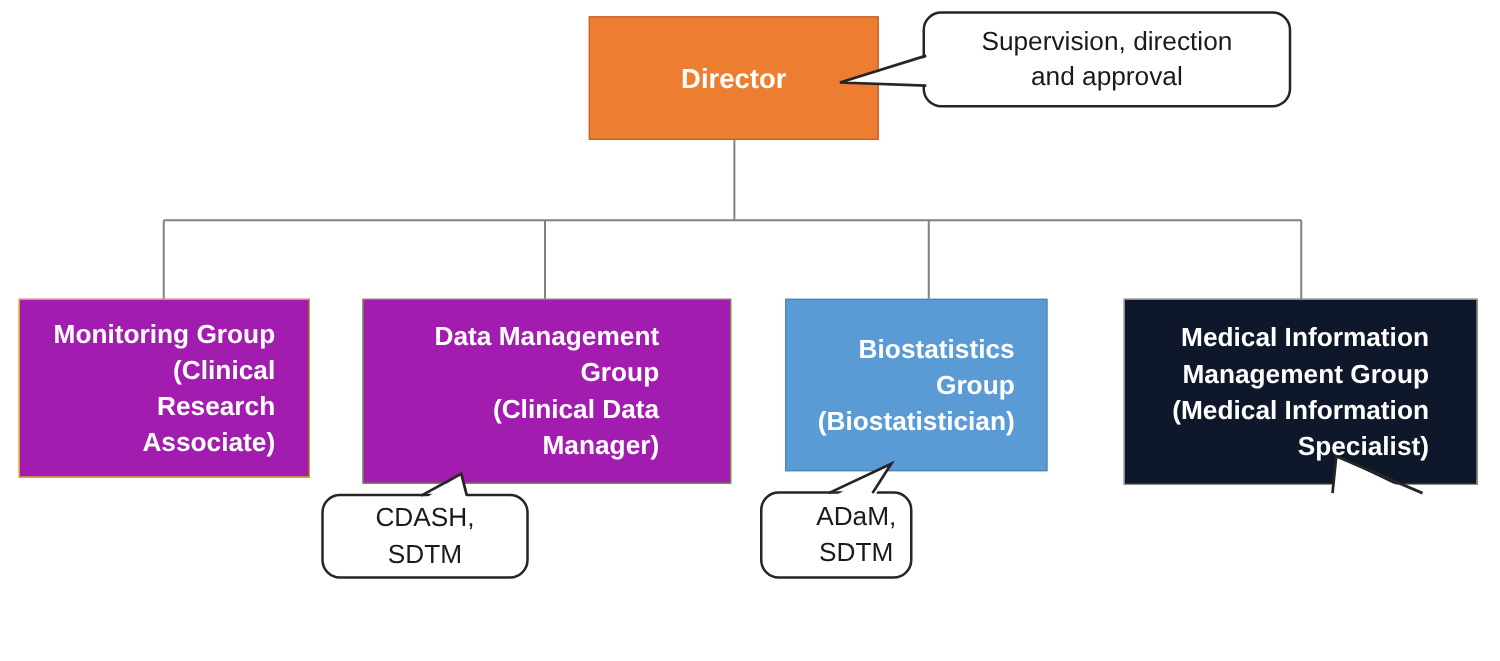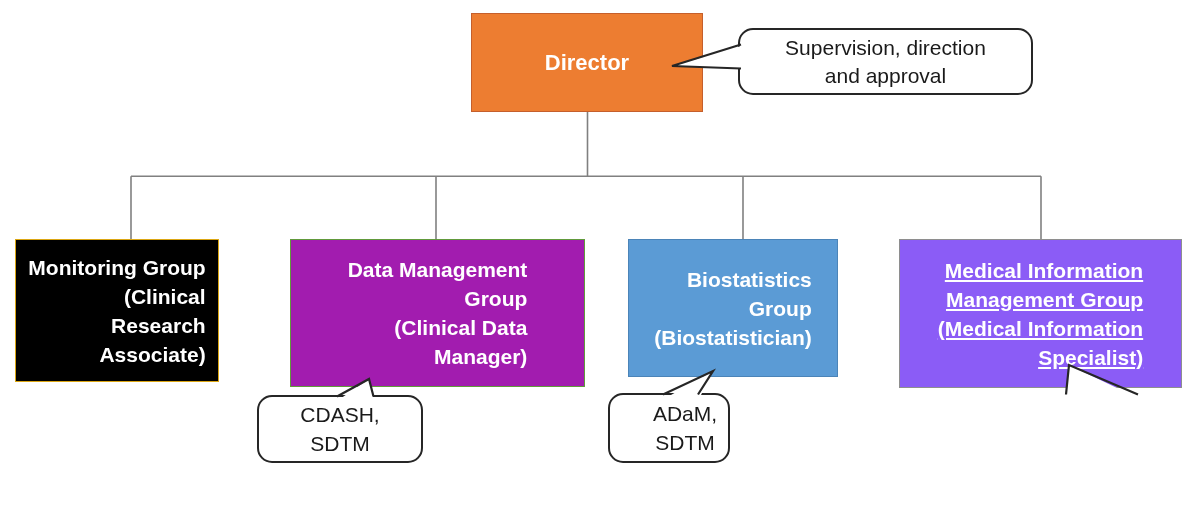--- a/index.html
+++ b/index.html
@@ -36,52 +36,52 @@
     font-size: 21px;
     line-height: 29px;
     z-index: 1;
   }
   .node-director {
     left: 471px; top: 13px; width: 232px; height: 99px;
     background: #ED7D31; border: 1.5px solid #C55F2C;
     font-size: 22px;
   }
   .node-monitoring {
-    left: 15px; top: 239px; width: 204px; height: 143px;
-    background: #000000; border: 1.5px solid #DBA613;
+    left: 15px; top: 239px; width: 233px; height: 143px;
+    background: #a21caf; border: 1.5px solid #DBA613;
   }
   .node-datamgmt {
     left: 290px; top: 239px; width: 295px; height: 148px;
     background: #a21caf; border: 1.5px solid #619A3C;
   }
   .node-biostat {
     left: 628px; top: 239px; width: 210px; height: 138px;
     background: #5B9BD5; border: 1.5px solid #4B84B8;
   }
   .node-medinfo {
     left: 899px; top: 239px; width: 283px; height: 149px;
-    background: #8b5cf6; border: 1.5px solid #8E8E8E; text-decoration: underline;
+    background: #0f172a; border: 1.5px solid #8E8E8E;
   }
   .callout {
     position: absolute;
     box-sizing: border-box;
     background: #ffffff;
     border: 2.2px solid #262626;
     border-radius: 15px;
     display: flex;
     align-items: center;
     justify-content: center;
     text-align: center;
     white-space: pre-line;
     color: #1a1a1a;
     font-size: 21px;
     line-height: 28px;
     z-index: 2;
   }
-  .callout-supervision { left: 738px; top: 28px;  width: 295px; height: 67px; }
+  .callout-supervision { left: 738px; top: 9px;  width: 295px; height: 77px; }
   .callout-cdash       { left: 257px; top: 395px; width: 166px; height: 68px; line-height: 29px; }
   .callout-adam        { left: 608px; top: 393px; width: 122px; height: 70px; line-height: 29px; padding-left: 32px; }
   .callout-cdisc       { left: 900px; top: 393px; width: 285px; height: 118px; }
   .tail-fill   { fill: #ffffff; stroke: none; }
   .tail-stroke { fill: none; stroke: #262626; stroke-width: 2.2; stroke-linejoin: miter; stroke-linecap: butt; }
   .conn { fill: none; stroke: #808080; stroke-width: 1.6; }
 </style>
 </head>
 <body>
 

